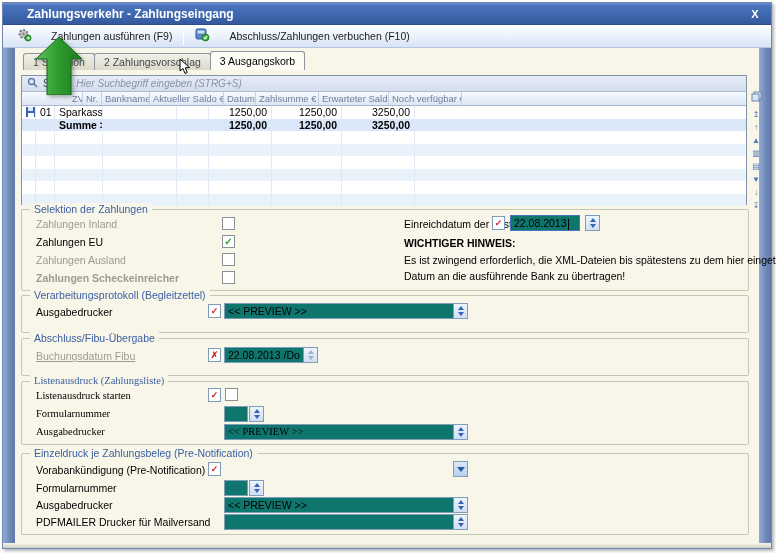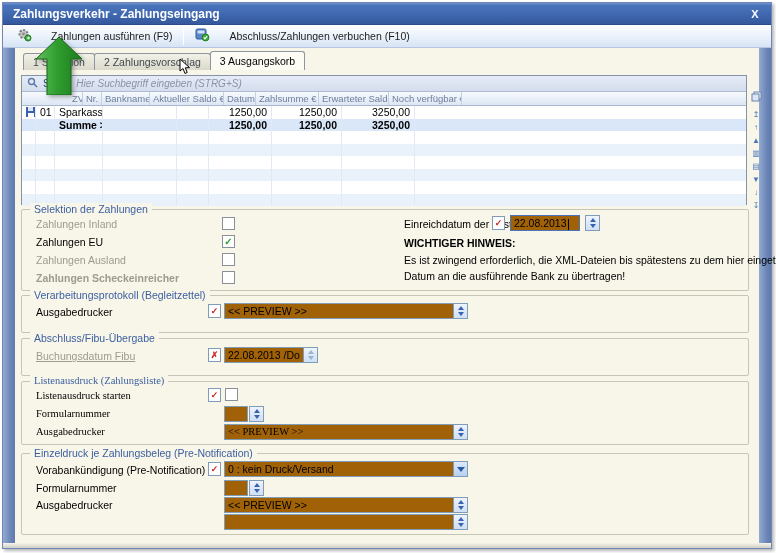--- a/index.html
+++ b/index.html
@@ -7,21 +7,21 @@
               font-family:"Liberation Sans", sans-serif; }
   .screen { position:relative; width:776px; height:553px; background:#fff; }
 
   .win { position:absolute; left:2px; top:2px; width:770px; height:547px;
          border:1px solid #6e87b7; box-shadow:2px 2px 3px rgba(120,120,120,.55);
          background:#f8f5e9; }
 
   
   .titlebar { position:absolute; left:0; top:0; right:0; height:22px;
     background:linear-gradient(#7193cf 0%, #4a74ba 12%, #3f68b0 55%, #35589c 100%);
-    color:#fff; font-size:12px; font-weight:bold; line-height:22px; padding-left:10px;
+    color:#fff; font-size:12px; font-weight:bold; line-height:22px; padding-left:24px;
     border-bottom:1px solid #2c4c86; }
   .close-x { position:absolute; right:8px; top:0; width:16px; height:22px; text-align:center;
     color:#fff; font-size:11px; font-weight:bold; cursor:default; }
 
   
   .toolbar { position:absolute; left:0; top:22px; right:0; height:23px;
     background:linear-gradient(#fdfeff, #e9f1fb 55%, #d7e4f5);
     border-bottom:1px solid #b5c6e2; display:flex; align-items:center; padding-left:6px; }
   .tbtn { display:flex; align-items:center; gap:19px; height:19px; padding:0 7px;
     font-size:10.5px; color:#1c1c1c; border:1px solid transparent; border-radius:2px; }
@@ -83,21 +83,21 @@
   .lbl.b { font-weight:bold; }
 
   .cb { position:absolute; width:13px; height:13px; background:#fff; border:1px solid #8a9097;
     font-size:10px; line-height:11px; text-align:center; color:#2e9e2e; font-weight:bold; }
 
   .sheet { position:absolute; width:13px; height:14px; background:#fff; border:1px solid #7f9db9;
     font-size:9px; line-height:12px; text-align:center; font-weight:bold; }
   .sheet.ok { color:#cc2222; }
   .sheet.no { color:#cc2222; }
 
-  .field { position:absolute; height:16px; background:#a16207; border:1px solid #7f9db9;
+  .field { position:absolute; height:16px; background:#0f766e; border:1px solid #7f9db9;
     font-size:10.5px; line-height:14px; padding:0 3px; white-space:nowrap; overflow:hidden; }
   .caret { display:inline-block; width:1px; height:11px; background:#000; vertical-align:middle; margin-left:1px; }
 
   .spin { position:absolute; width:15px; height:16px; border:1px solid #7f9db9;
     background:linear-gradient(#eef4fc,#cfdff5); display:flex; flex-direction:column;
     align-items:center; justify-content:center; gap:2px; }
   .spin i { width:0; height:0; border-left:3px solid transparent; border-right:3px solid transparent; }
   .spin .up { border-bottom:4px solid #3a62b0; }
   .spin .dn { border-top:4px solid #3a62b0; }
   .spin.dis .up { border-bottom-color:#9db2cc; }
@@ -351,36 +351,36 @@
         <div class="spin" style="left:431px; top:42px;">
             <i class="up"></i>
             <i class="dn"></i>
           </div>
       </div>
 
       <div class="gb" style="top:405px; height:82px;">
         <div class="gb-title">Einzeldruck je Zahlungsbeleg (Pre-Notification)</div>
         <div class="lbl" style="left:14px; top:10px;">Vorabankündigung (Pre-Notification)</div>
         <div class="sheet ok" style="left:186px; top:8px;">✓</div>
-        <div class="field" style="left:202px; top:7px; width:230px;">0 : kein Druck/Versand</div>
         <div class="drop" style="left:431px; top:7px;">
             <i></i>
           </div>
         <div class="lbl" style="left:14px; top:28px;">Formularnummer</div>
         <div class="field" style="left:202px; top:26px; width:24px;"></div>
         <div class="spin" style="left:227px; top:26px;">
             <i class="up"></i>
             <i class="dn"></i>
           </div>
         <div class="lbl" style="left:14px; top:45px;">Ausgabedrucker</div>
         <div class="field" style="left:202px; top:43px; width:230px;">&lt;&lt; PREVIEW &gt;&gt;</div>
         <div class="spin" style="left:431px; top:43px;">
             <i class="up"></i>
             <i class="dn"></i>
           </div>
+        <div class="lbl" style="left:14px; top:62px;">PDFMAILER Drucker für Mailversand</div>
         <div class="field" style="left:202px; top:60px; width:230px;"></div>
         <div class="spin" style="left:431px; top:60px;">
             <i class="up"></i>
             <i class="dn"></i>
           </div>
       </div>
     </div>
 
     <div class="green-arrow">
       <svg width="46" height="58" viewBox="0 0 46 58">

